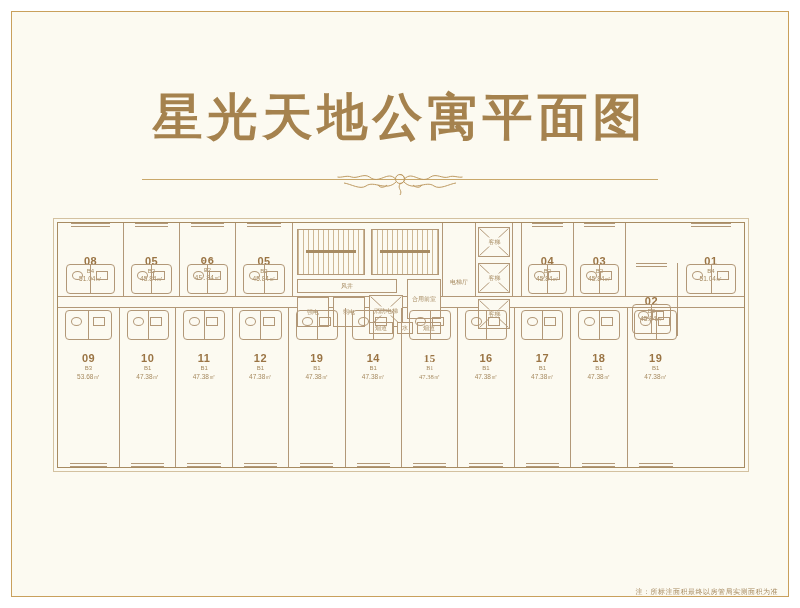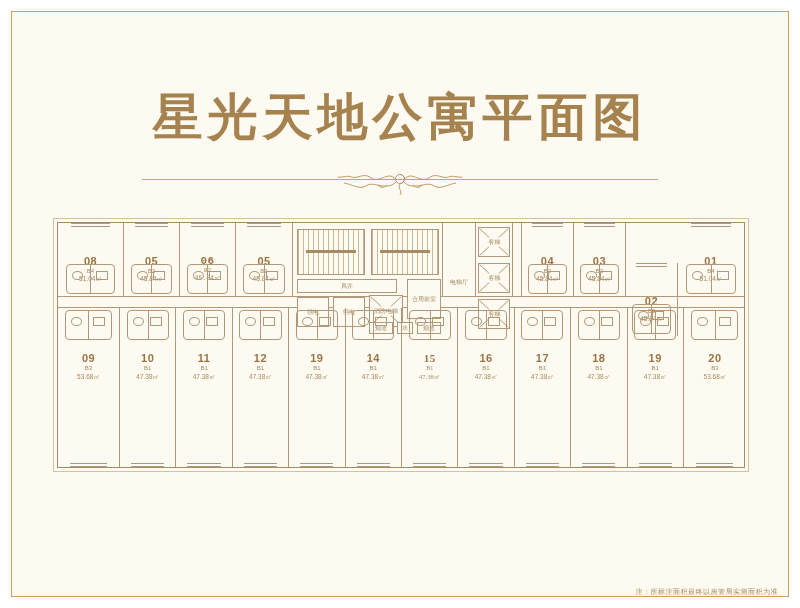--- a/index.html
+++ b/index.html
@@ -415,29 +415,16 @@
           <span class="u-type">B1</span>
           <span class="u-area">47.38㎡</span>
         </div>
         <div class="pod pod-top">
           <span class="fx-line"></span>
           <span class="fx-basin"></span>
           <span class="fx-wc"></span>
         </div>
         <div class="win win-bottom"></div>
       </div>
-      <div class="ucell" style="flex: 0 0 62px;">
-        <div class="u-label">
-          <span class="u-num">20</span>
-          <span class="u-type">B3</span>
-          <span class="u-area">53.68㎡</span>
-        </div>
-        <div class="pod pod-top">
-          <span class="fx-line"></span>
-          <span class="fx-basin"></span>
-          <span class="fx-wc"></span>
-        </div>
-        <div class="win win-bottom"></div>
-      </div>
     </div>
 </div>
 
 <div class="footnote">注：所标注面积最终以房管局实测面积为准</div>
 
 </body></html>

